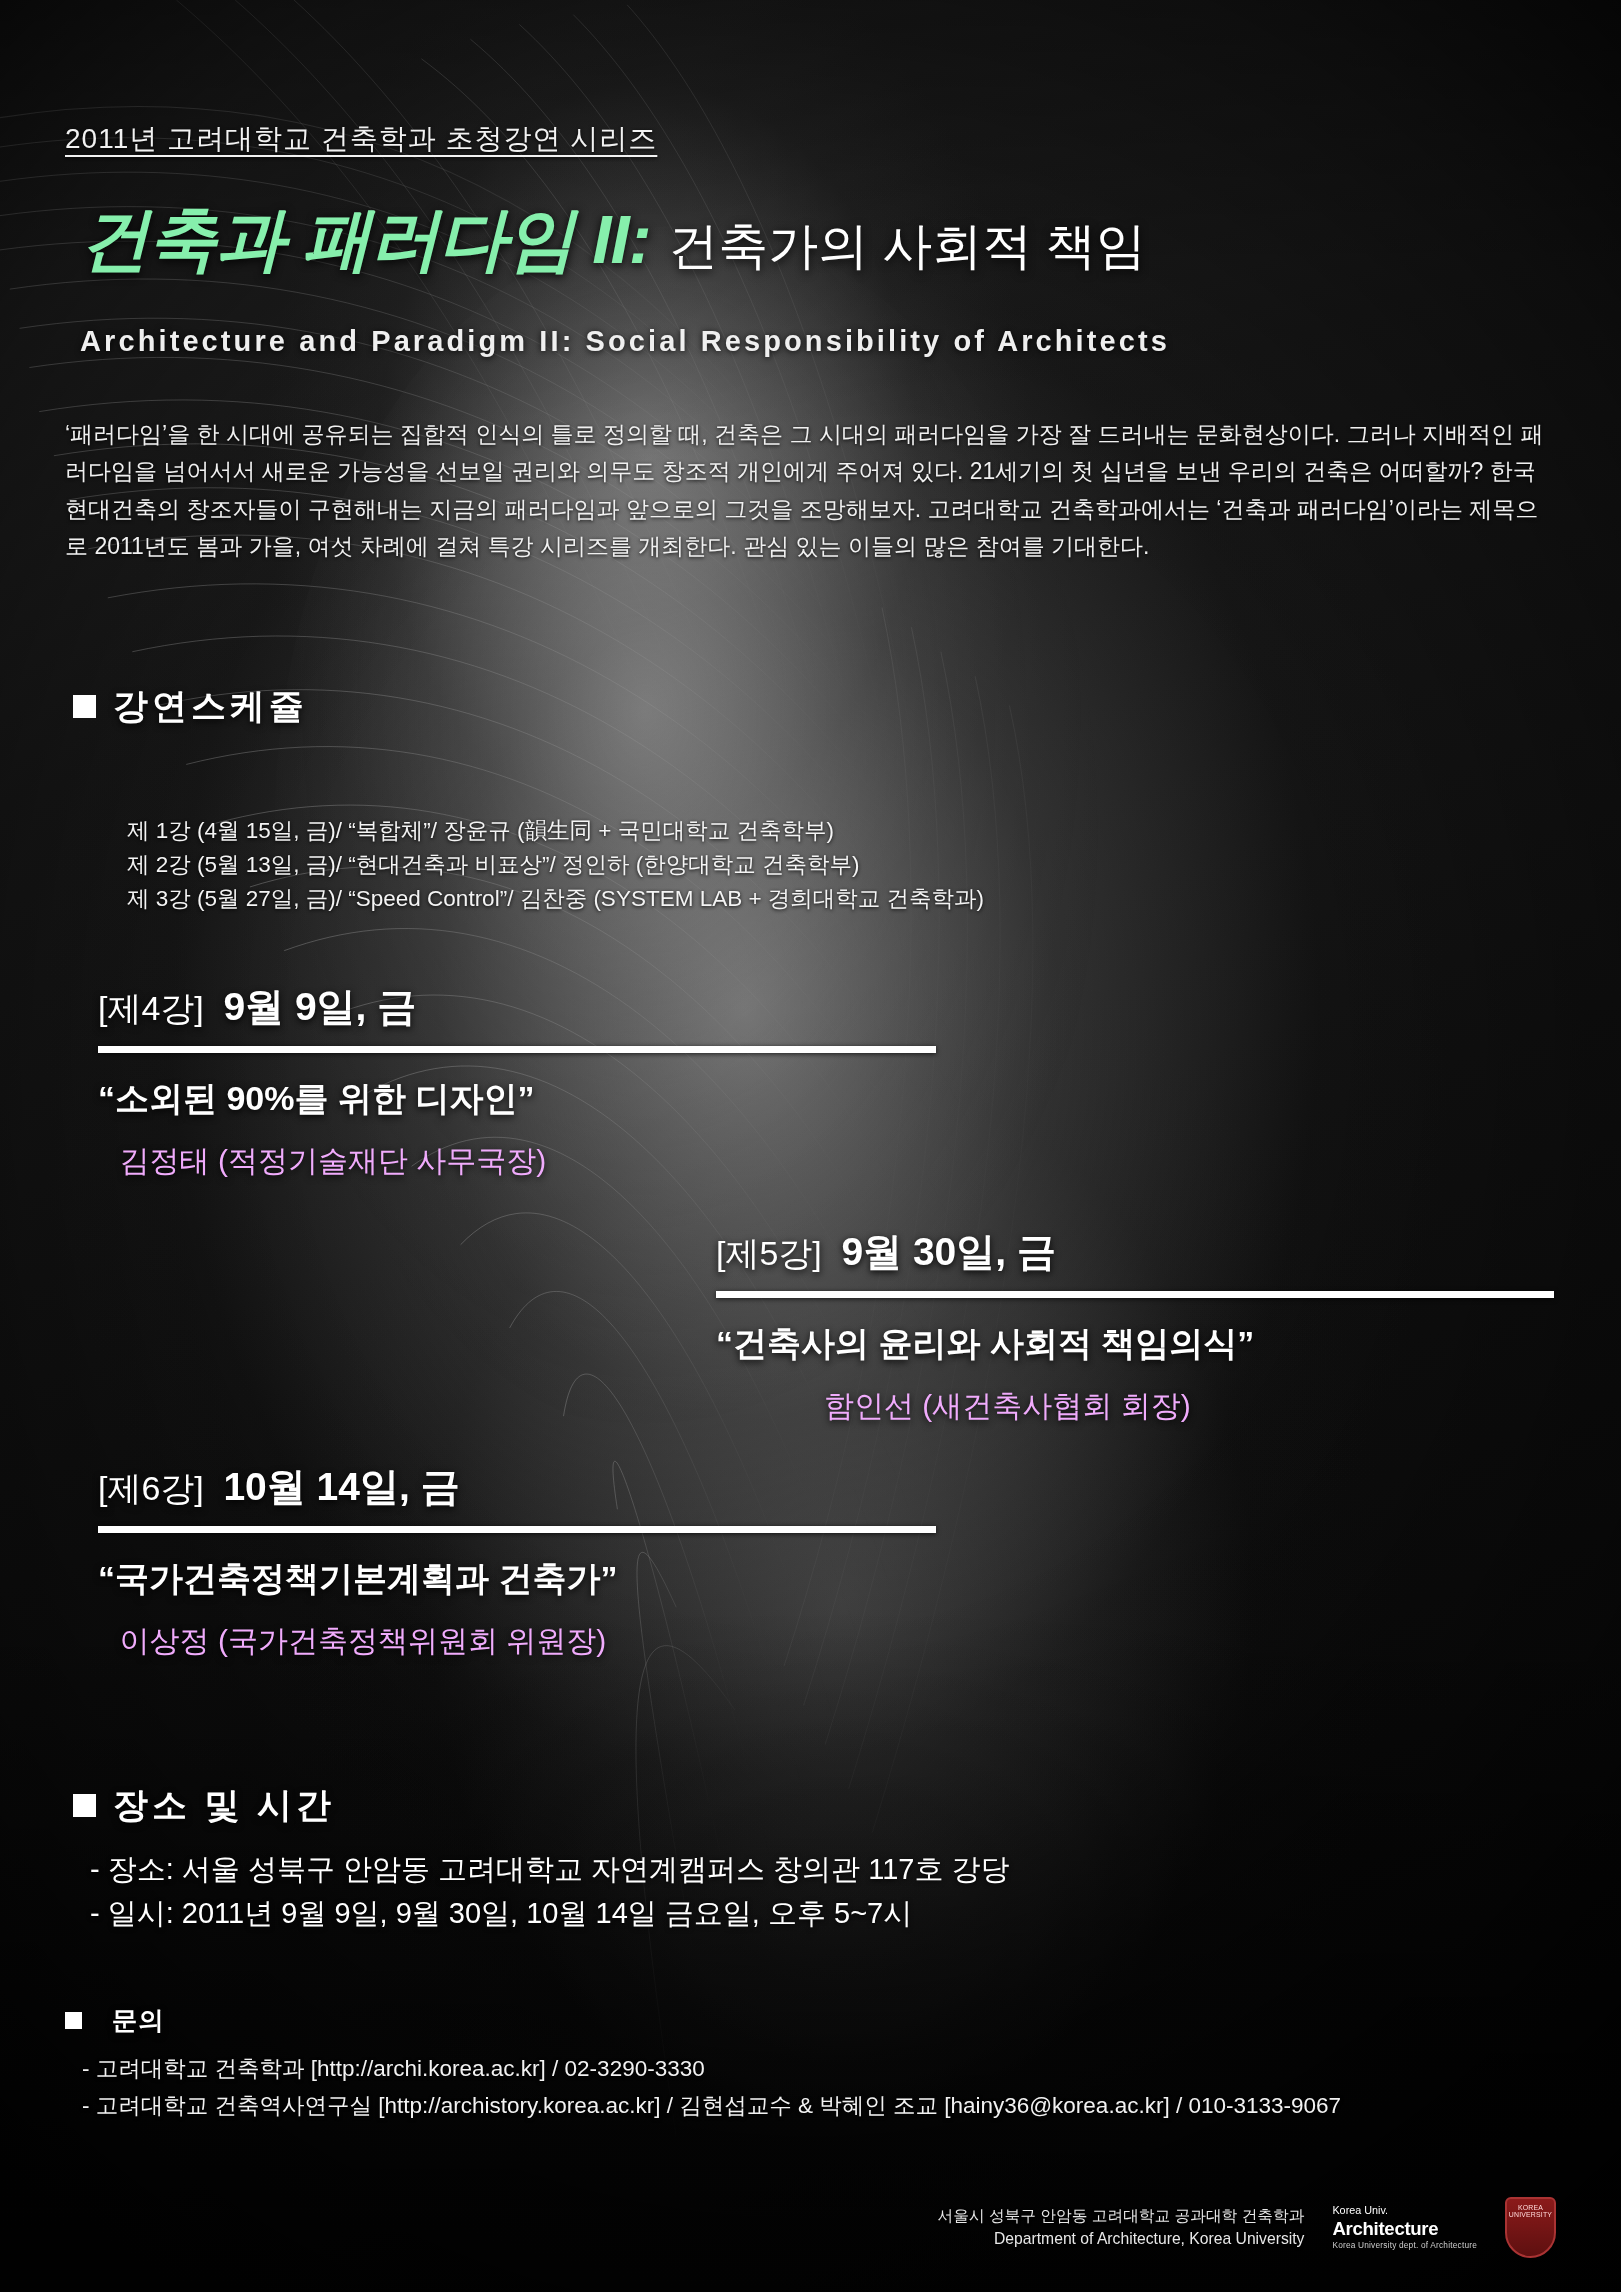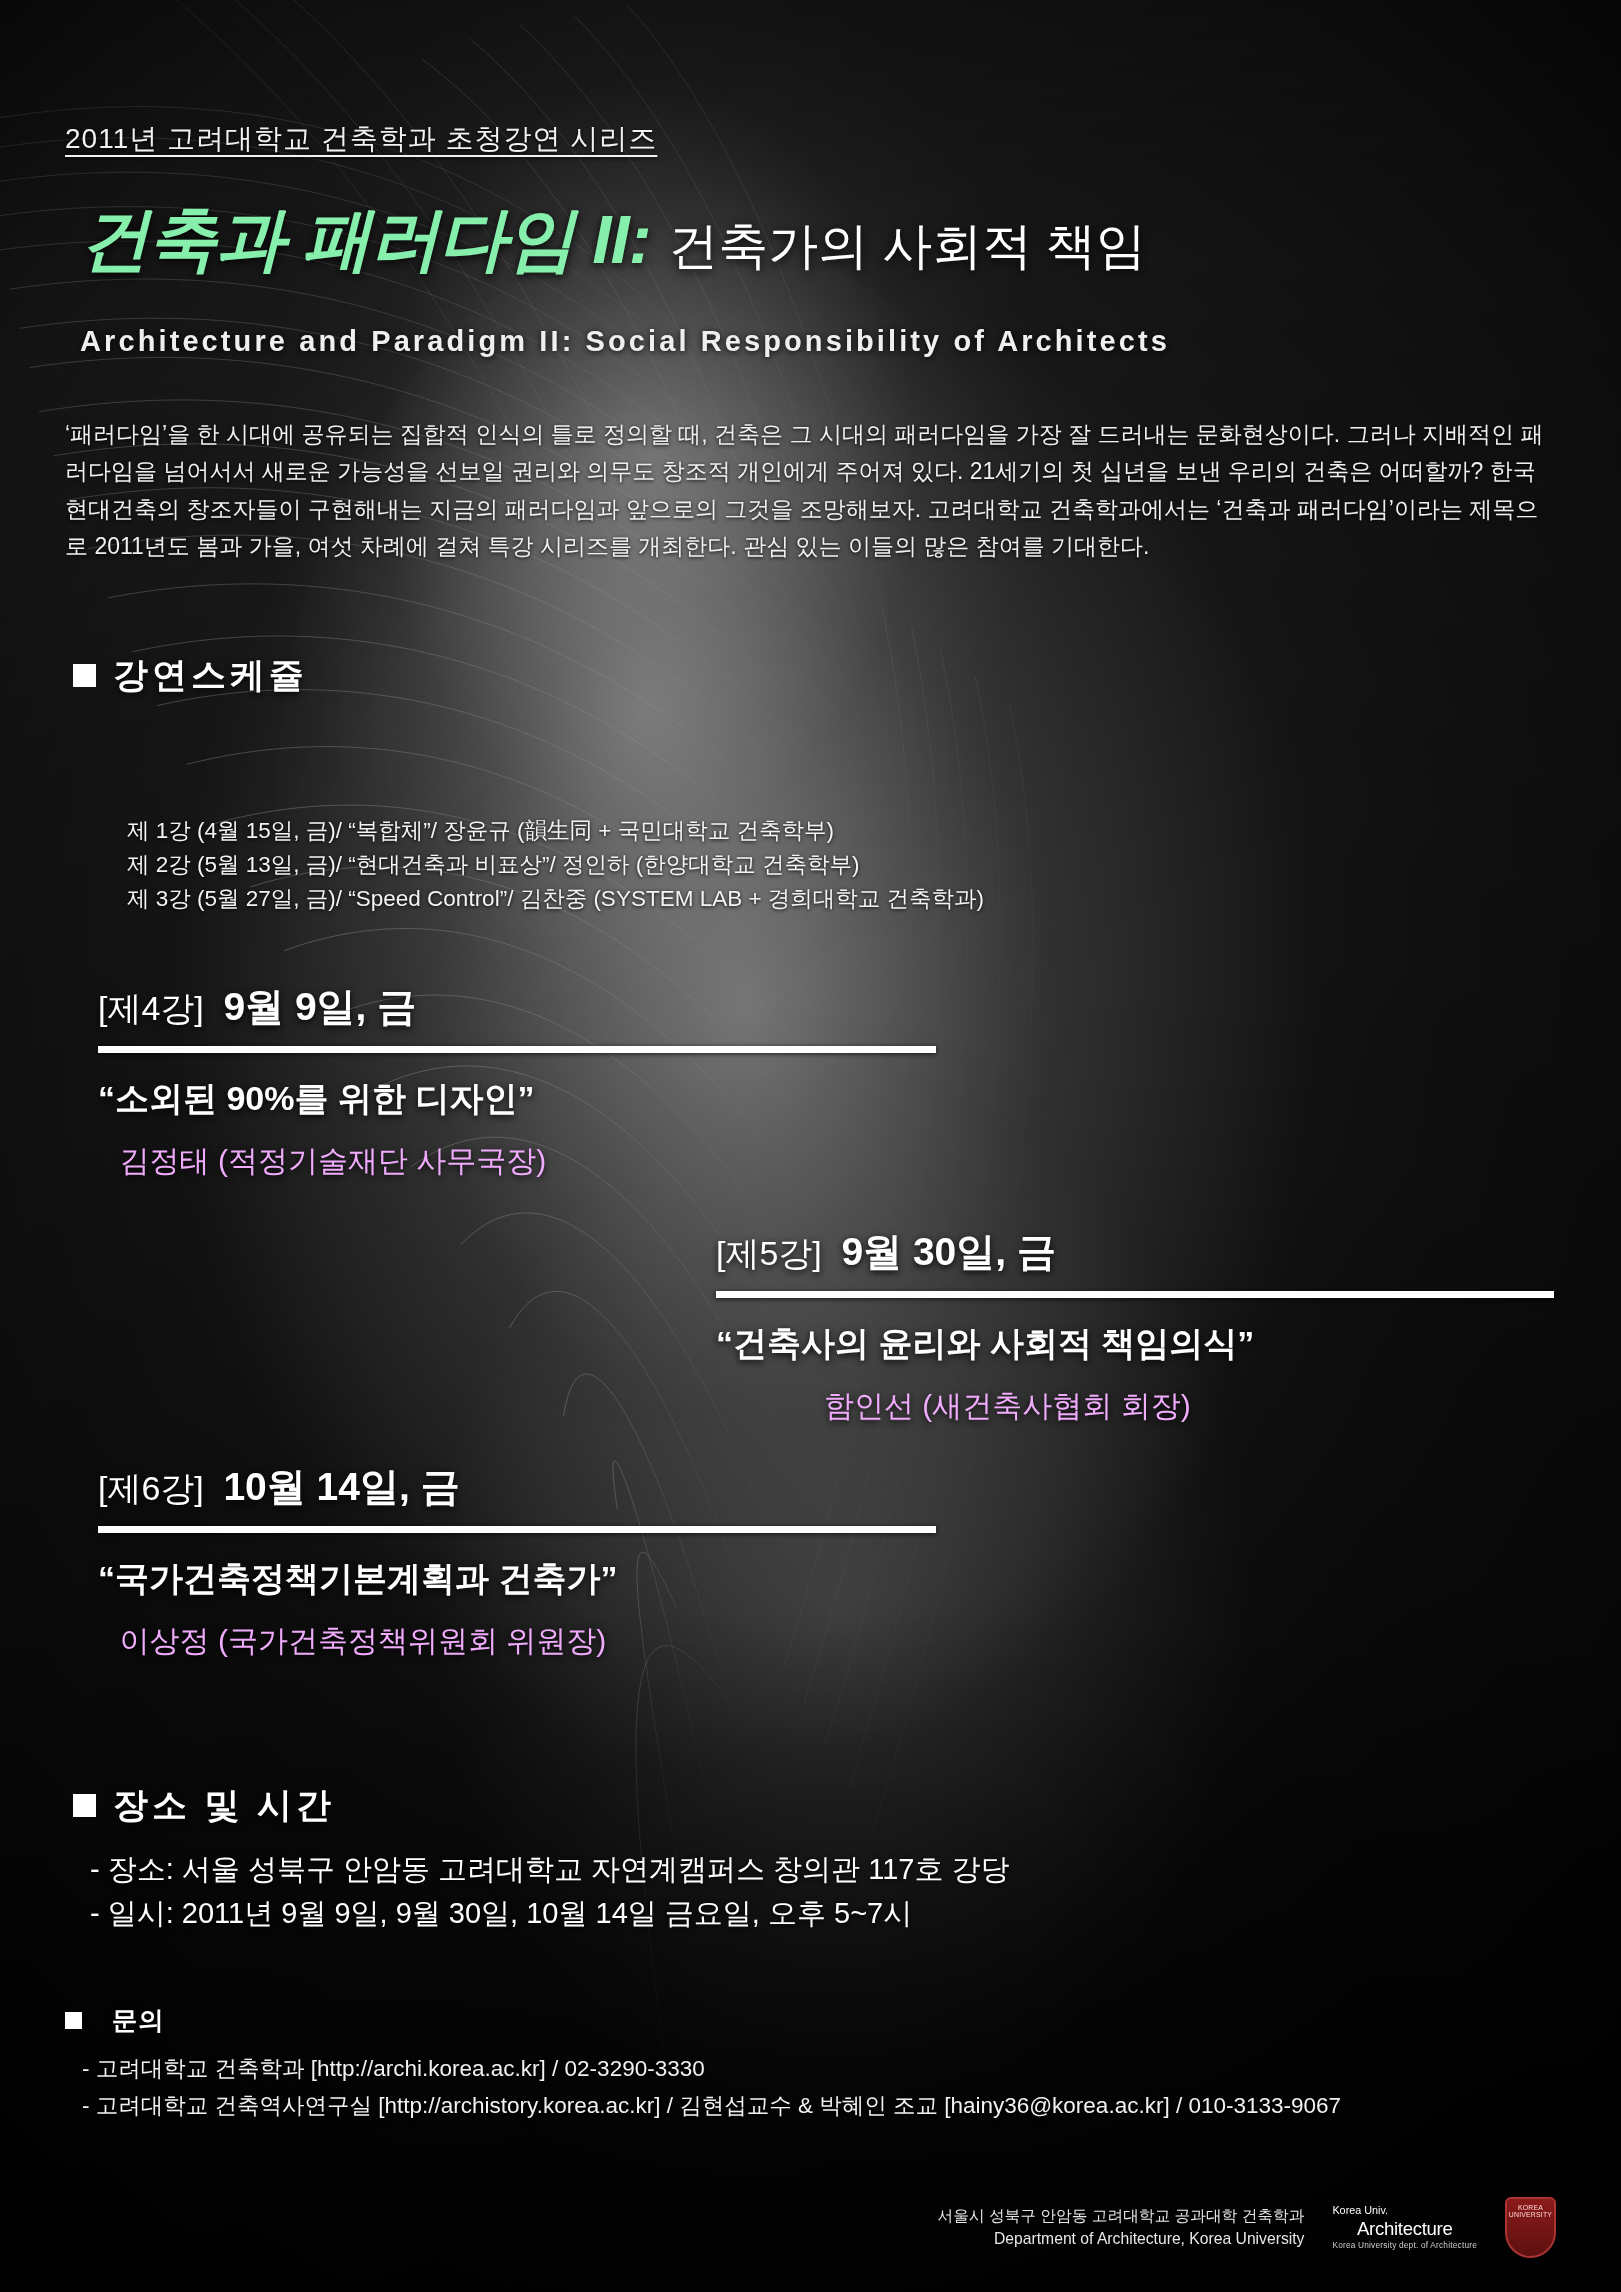--- a/index.html
+++ b/index.html
@@ -117,21 +117,21 @@
   }
   .sq {
     display: inline-block;
     width: 22.5px;
     height: 22.5px;
     background: #ffffff;
     flex: none;
   }
   .sq-sm { width: 16.7px; height: 16.7px; }
 
-  #sec-schedule { left: 73px; top: 652px; text-align: right; }
+  #sec-schedule { left: 73px; top: 683px; text-align: right; }
 
   .past-list {
     position: absolute;
     left: 127px;
     top: 814px;
     font-size: 22.5px;
     line-height: 1.52;
     color: #f4f4f4;
     text-shadow: 0 1px 3.9px rgba(0,0,0,0.95);
   }
@@ -244,21 +244,21 @@
     text-shadow: 0 1px 2.9px rgba(0,0,0,0.9);
   }
   .foot-logo {
     display: flex;
     flex-direction: column;
     justify-content: center;
     gap: 2px;
     line-height: 1.1;
   }
   .foot-logo .l1 { font-size: 10.8px; color: #ffffff; }
-  .foot-logo .l2 { font-size: 18.6px; font-weight: 400; color: #ffffff; letter-spacing: -0.3px; text-align: center; }
+  .foot-logo .l2 { font-size: 18.6px; font-weight: 700; color: #ffffff; letter-spacing: -0.3px; }
   .foot-logo .l3 { font-size: 8.3px; color: #cfcfcf; letter-spacing: 0.2px; }
   .crest {
     width: 51px;
     height: 61px;
     background: linear-gradient(#8b1a1a, #5e1010);
     border-radius: 5.9px 5.9px 25.5px 25.5px;
     border: 2px solid #a33;
     display: flex;
     align-items: flex-start;
     justify-content: center;

